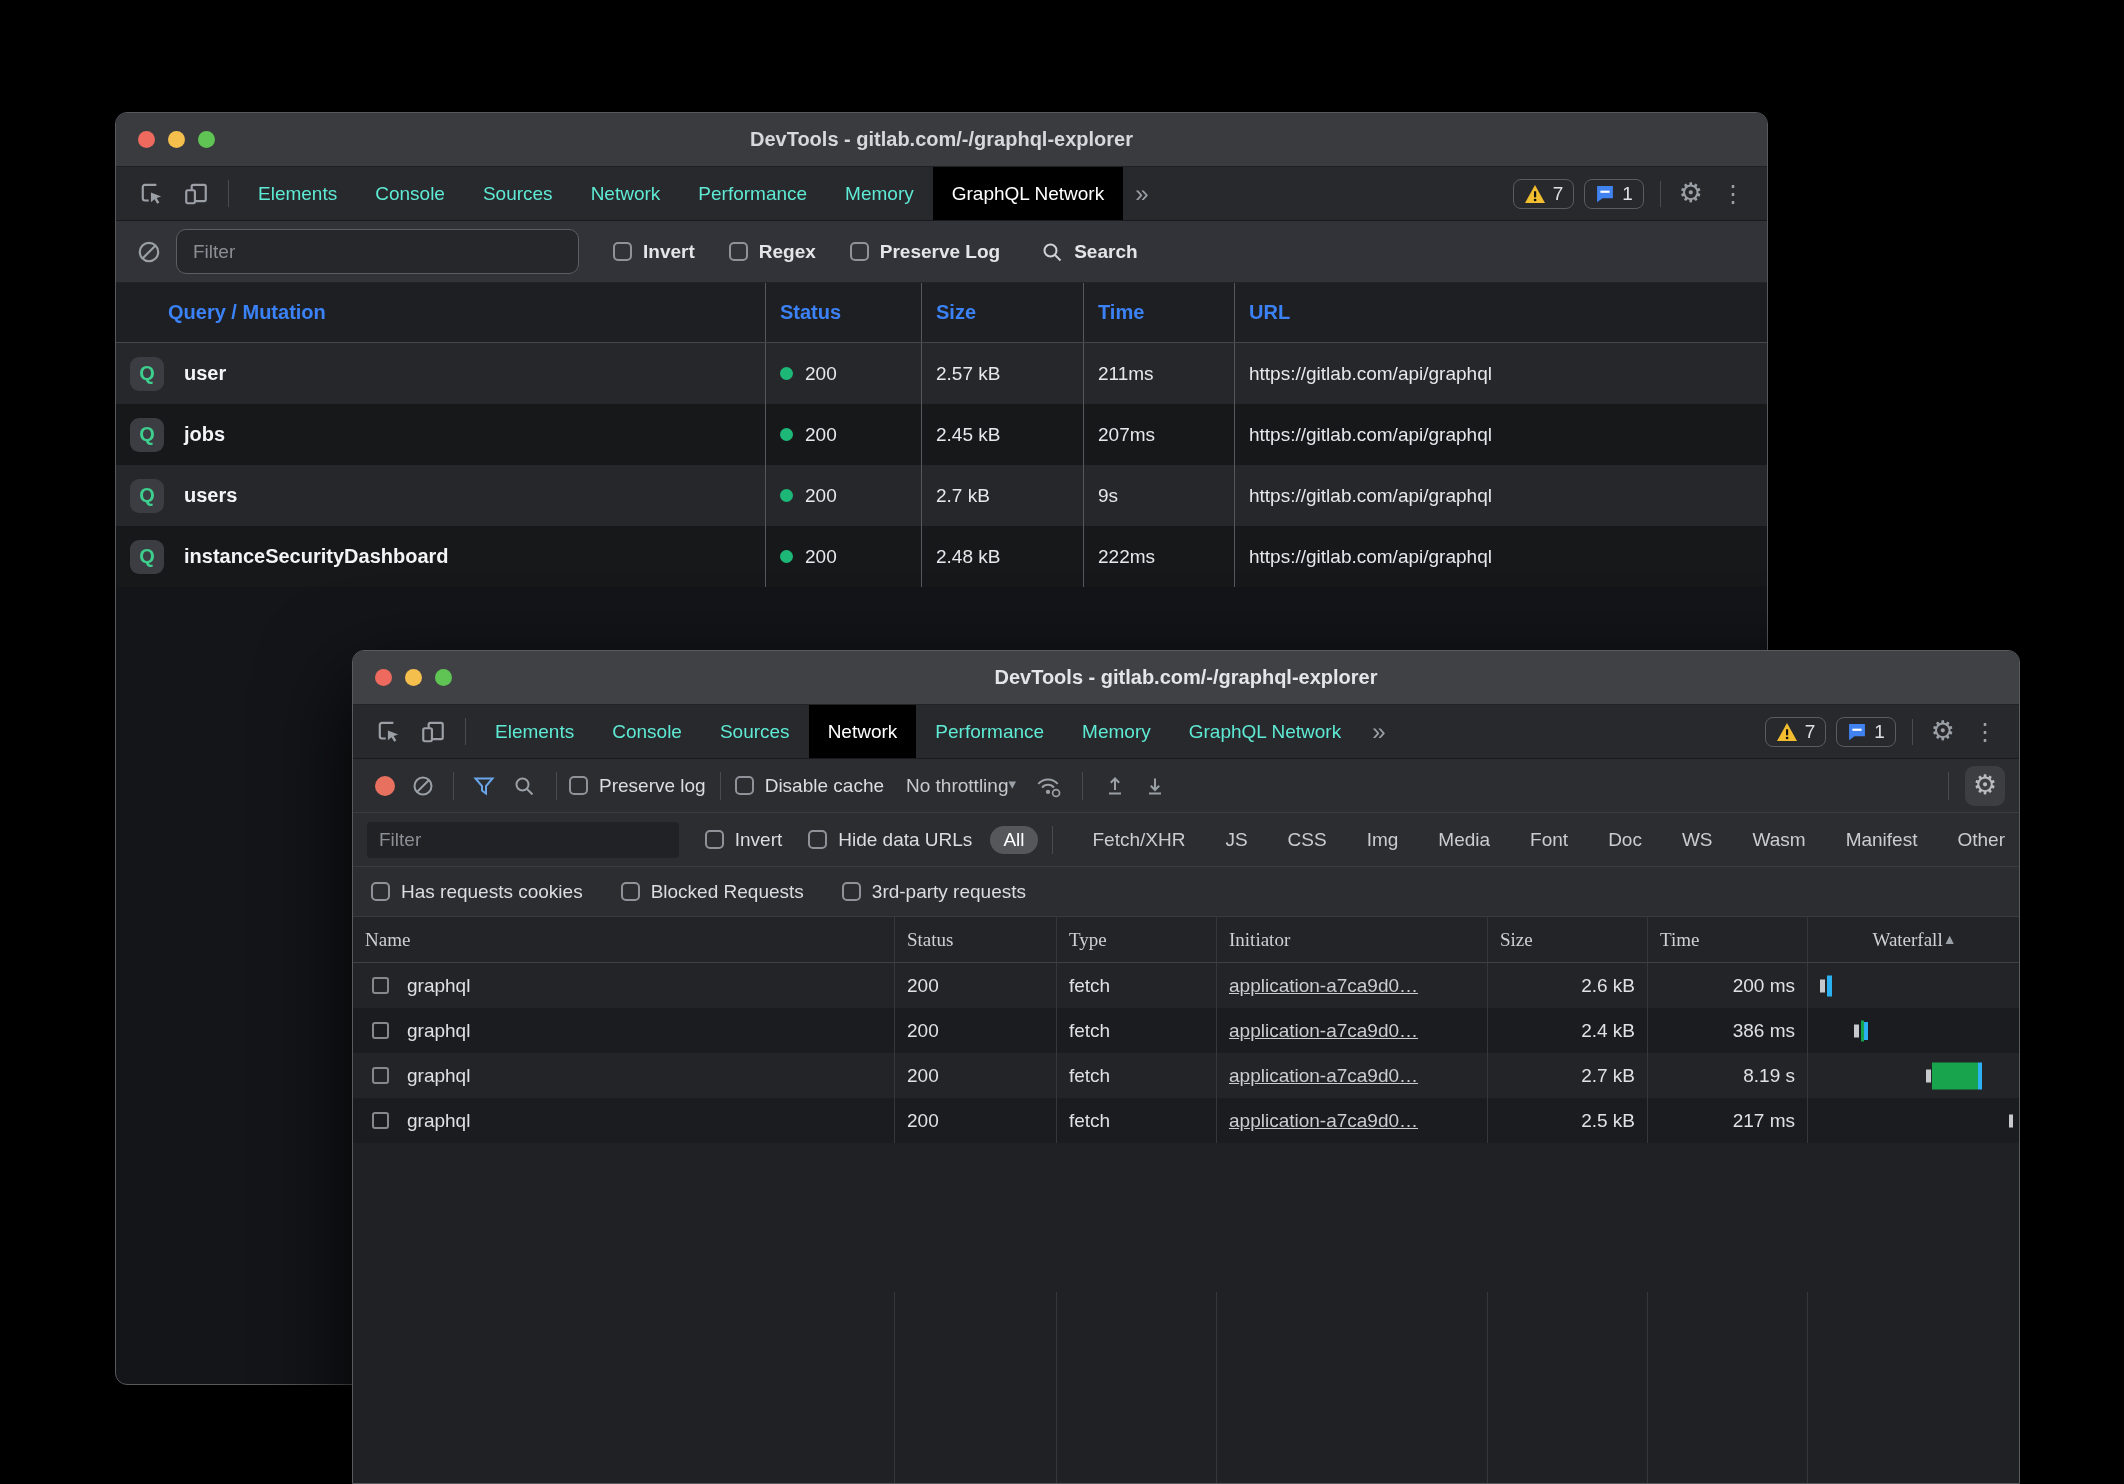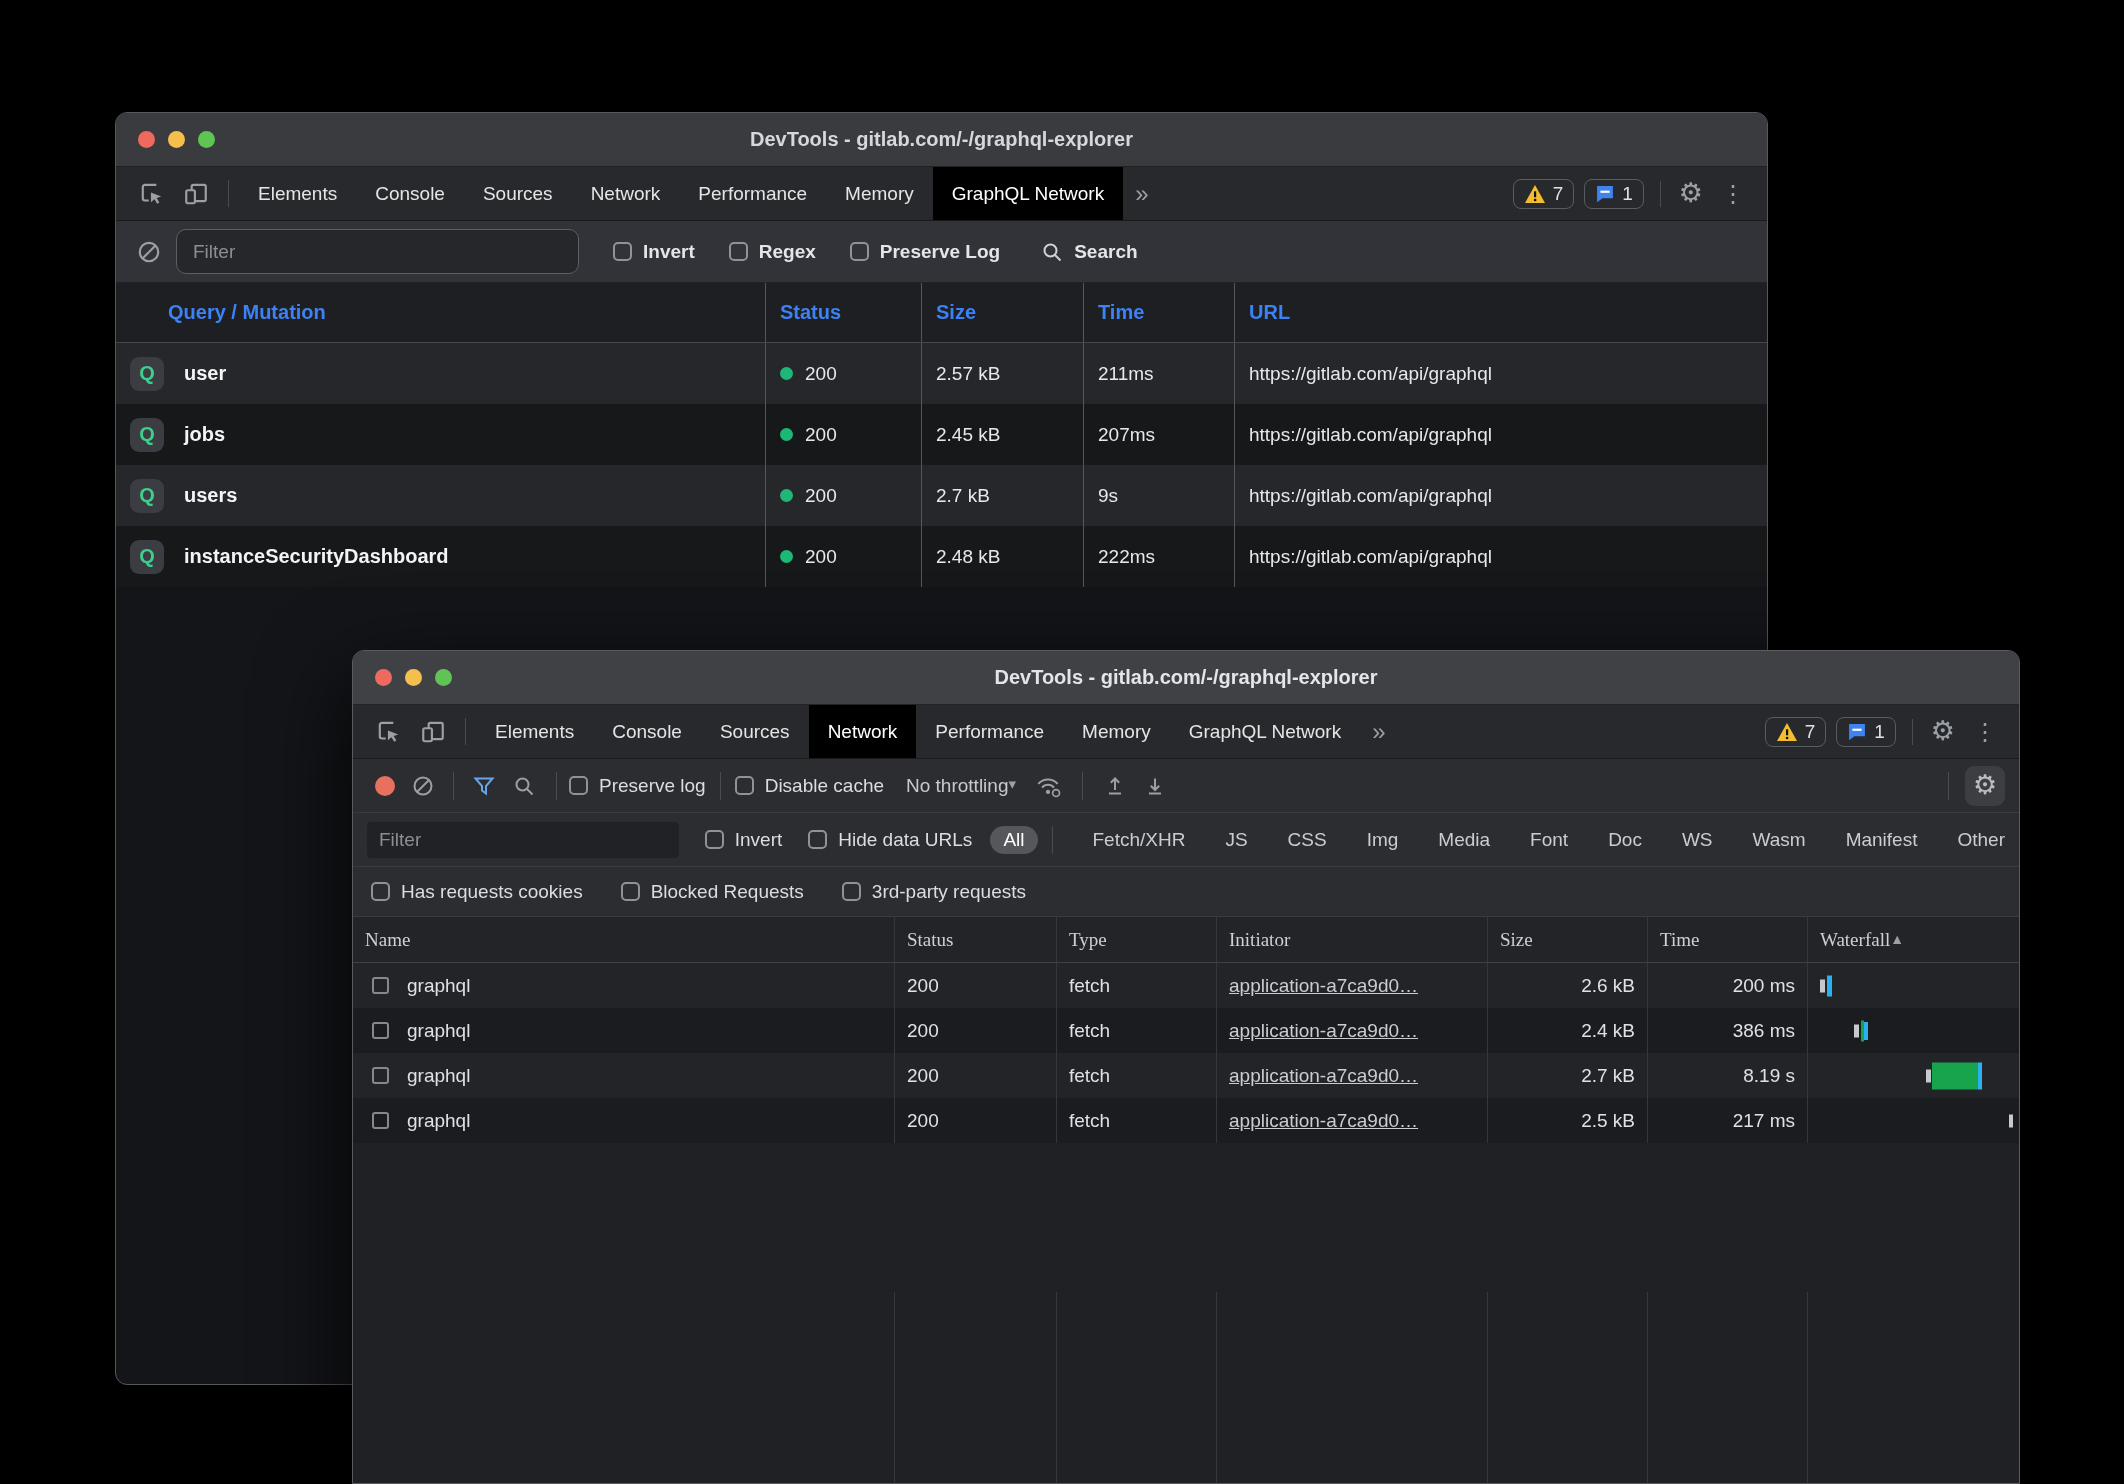--- a/index.html
+++ b/index.html
@@ -10,21 +10,21 @@
     border-bottom:1px solid rgba(0,0,0,.45); }
   .title { font-size:20px; font-weight:700; color:#d6d8db; }
   .lights { position:absolute; left:22px; top:0; height:100%; display:flex; align-items:center; gap:13px; }
   .light { width:17px; height:17px; border-radius:50%; }
   .light.red{ background:#ee6a5f; } .light.yellow{ background:#f5bf4e; } .light.green{ background:#5fc454; }
 
   .tabbar { height:54px; background:#28292d; display:flex; align-items:stretch; padding-left:14px;
     border-bottom:1px solid rgba(0,0,0,.35); }
   .tbicon { display:flex; align-items:center; padding:0 9px; color:#9aa0a6; }
   .vdiv { width:1px; background:#4a4b4f; margin:13px 10px; }
-  .tab { display:flex; align-items:center; padding:0 19px; font-size:19px; color:#e5e5e5; white-space:nowrap; }
+  .tab { display:flex; align-items:center; padding:0 19px; font-size:19px; color:#5eead4; white-space:nowrap; }
   .tab.selected { background:#000; color:#fff; }
   .chev { display:flex; align-items:center; padding:0 12px; color:#9aa0a6; font-size:24px; }
   .tab-right { margin-left:auto; display:flex; align-items:center; padding-right:14px; }
   .badge { display:flex; align-items:center; gap:7px; border:1px solid #5a5c60; border-radius:8px;
     padding:3px 10px; margin-left:10px; color:#dfe1e5; font-size:19px; }
   .glyph-gear { font-size:27px; color:#9aa0a6; padding:0 10px; line-height:1; }
   .glyph-kebab { font-size:24px; color:#9aa0a6; padding:0 8px; }
 
   
   .bw { left:115px; top:112px; width:1653px; height:1273px; border-radius:12px;
@@ -78,21 +78,21 @@
   .reqrow { height:50px; background:#2c2d31; display:flex; align-items:center; padding:0 18px; gap:38px; }
   .grid-fw { display:grid; grid-template-columns:541px 162px 160px 271px 160px 160px 1fr; }
   .fw .thead { height:46px; background:#232428; border-bottom:1px solid #3f4145; }
   .fw .thead .c { font-size:19px; color:#cdd1d6; font-weight:400;font-family:Liberation Serif, serif; }
   .fw .c { display:flex; align-items:center; padding-left:12px; font-size:19px; color:#dfe1e5; overflow:hidden; }
   .fw .thead .c:not(:first-child), .fw .nrow .c:not(:first-child), .fw .belowgrid .c:not(:first-child)
     { border-left:1px solid #35373b; }
   .fw .nrow { height:45px; }
   .fw .nrow.odd { background:#232427; } .fw .nrow.even { background:#1b1c1f; }
   .fw .c.num { justify-content:flex-end; padding-right:12px; }
-  .fw .thead .c.wfhead { justify-content:flex-start; padding-right:10px; }
+  .fw .thead .c.wfhead { justify-content:center; padding-right:10px; }
   .sort-tri { font-size:14px; color:#9aa0a6; }
   .rowcbx { width:17px; height:17px; border:2px solid #85888d; border-radius:3px; margin:0 18px 0 7px; flex:none; }
   .initiator { text-decoration:underline; color:#c9cdd2; white-space:nowrap; }
   .wfcell { position:relative; }
   .wfbar { position:absolute; top:50%; transform:translateY(-50%); }
   .wf-tick { width:5px; height:13px; background:#c6c9cd; }
   .wf-blue { background:#2bb1f2; } .wf-green { background:#17a44c; }
   .belowgrid { position:absolute; left:0; right:0; bottom:0; }
   .belowgrid .c { height:100%; }
   svg { display:block; }

